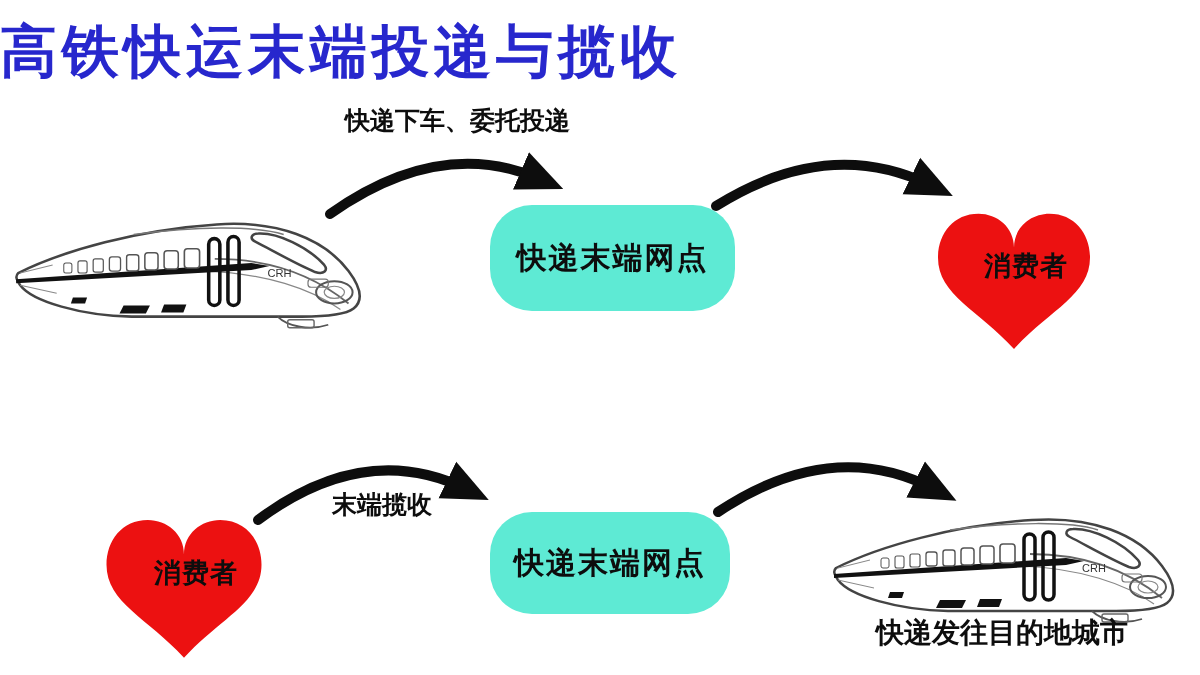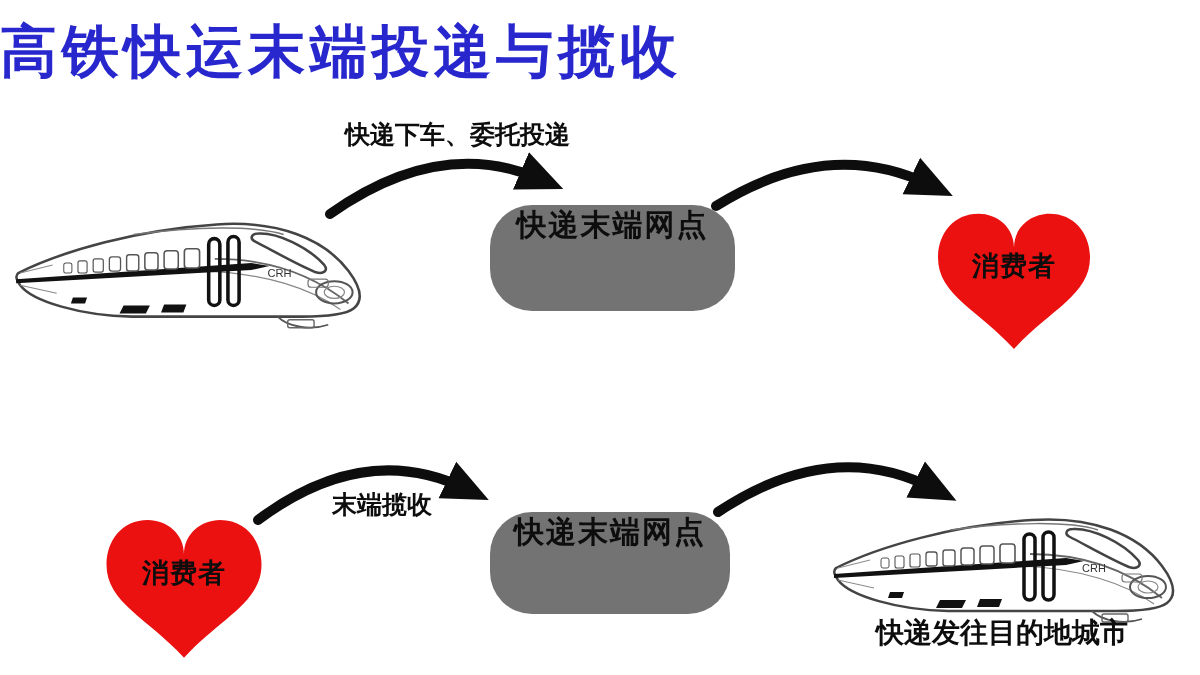--- a/index.html
+++ b/index.html
@@ -15,31 +15,31 @@
     font-weight:bold;font-size:57px;letter-spacing:5px;color:#2727cd;
     margin:0;
   }
   .flow-label{
     font-weight:bold;color:#0d0d0d;white-space:nowrap;
     font-family:"Liberation Serif","DejaVu Serif",serif;
   }
   .caption{font-size:28px;}
   .arrow-label{font-size:25px;}
   .node-box{
-    background:#737373;border-radius:42px;
-    display:flex;align-items:flex-start;justify-content:center;
+    background:#5eead4;border-radius:42px;
+    display:flex;align-items:center;justify-content:center;
   }
   .node-box .node-text{
     font-family:"Liberation Serif","DejaVu Serif",serif;
     font-weight:bold;font-size:30px;color:#0d0d0d;letter-spacing:2px;
   }
   .heart-wrap{position:absolute;}
   .heart-wrap svg{display:block;width:100%;height:100%;}
   .heart-text{
-    position:absolute;left:0;top:30%;width:100%;text-align:center;
+    position:absolute;left:12px;top:30%;width:100%;text-align:center;
     font-family:"Liberation Serif","DejaVu Serif",serif;
     font-weight:bold;font-size:27px;color:#0d0d0d;letter-spacing:1px;
   }
   svg.overlay{position:absolute;left:0;top:0;width:1200px;height:675px;}
   .train-wrap svg{display:block;width:100%;height:100%;}
 </style>
 </head>
 <body>
 
 <div id="stage">
@@ -108,21 +108,21 @@
   </svg>
 
 
   <div class="abs train-wrap" style="left:12px;top:192px;width:365px;height:152px;">
     <svg viewBox="0 0 360 150">
       <use href="#train-art"></use>
       <text x="252" y="84" font-size="11" font-family="Liberation Sans, sans-serif" fill="#333">CRH</text>
     </svg>
   </div>
 
-  <div class="abs flow-label arrow-label" style="left:345px;top:118px;">快递下车、委托投递</div>
+  <div class="abs flow-label arrow-label" style="left:345px;top:104px;">快递下车、委托投递</div>
 
   <div class="abs node-box" style="left:490px;top:205px;width:245px;height:106px;">
     <span class="node-text">快递末端网点</span>
   </div>
 
 
   <div class="heart-wrap" style="left:928px;top:202px;width:172px;height:152px;">
     <svg viewBox="0 0 100 90">
         <use href="#heart-art"></use>
       </svg>

